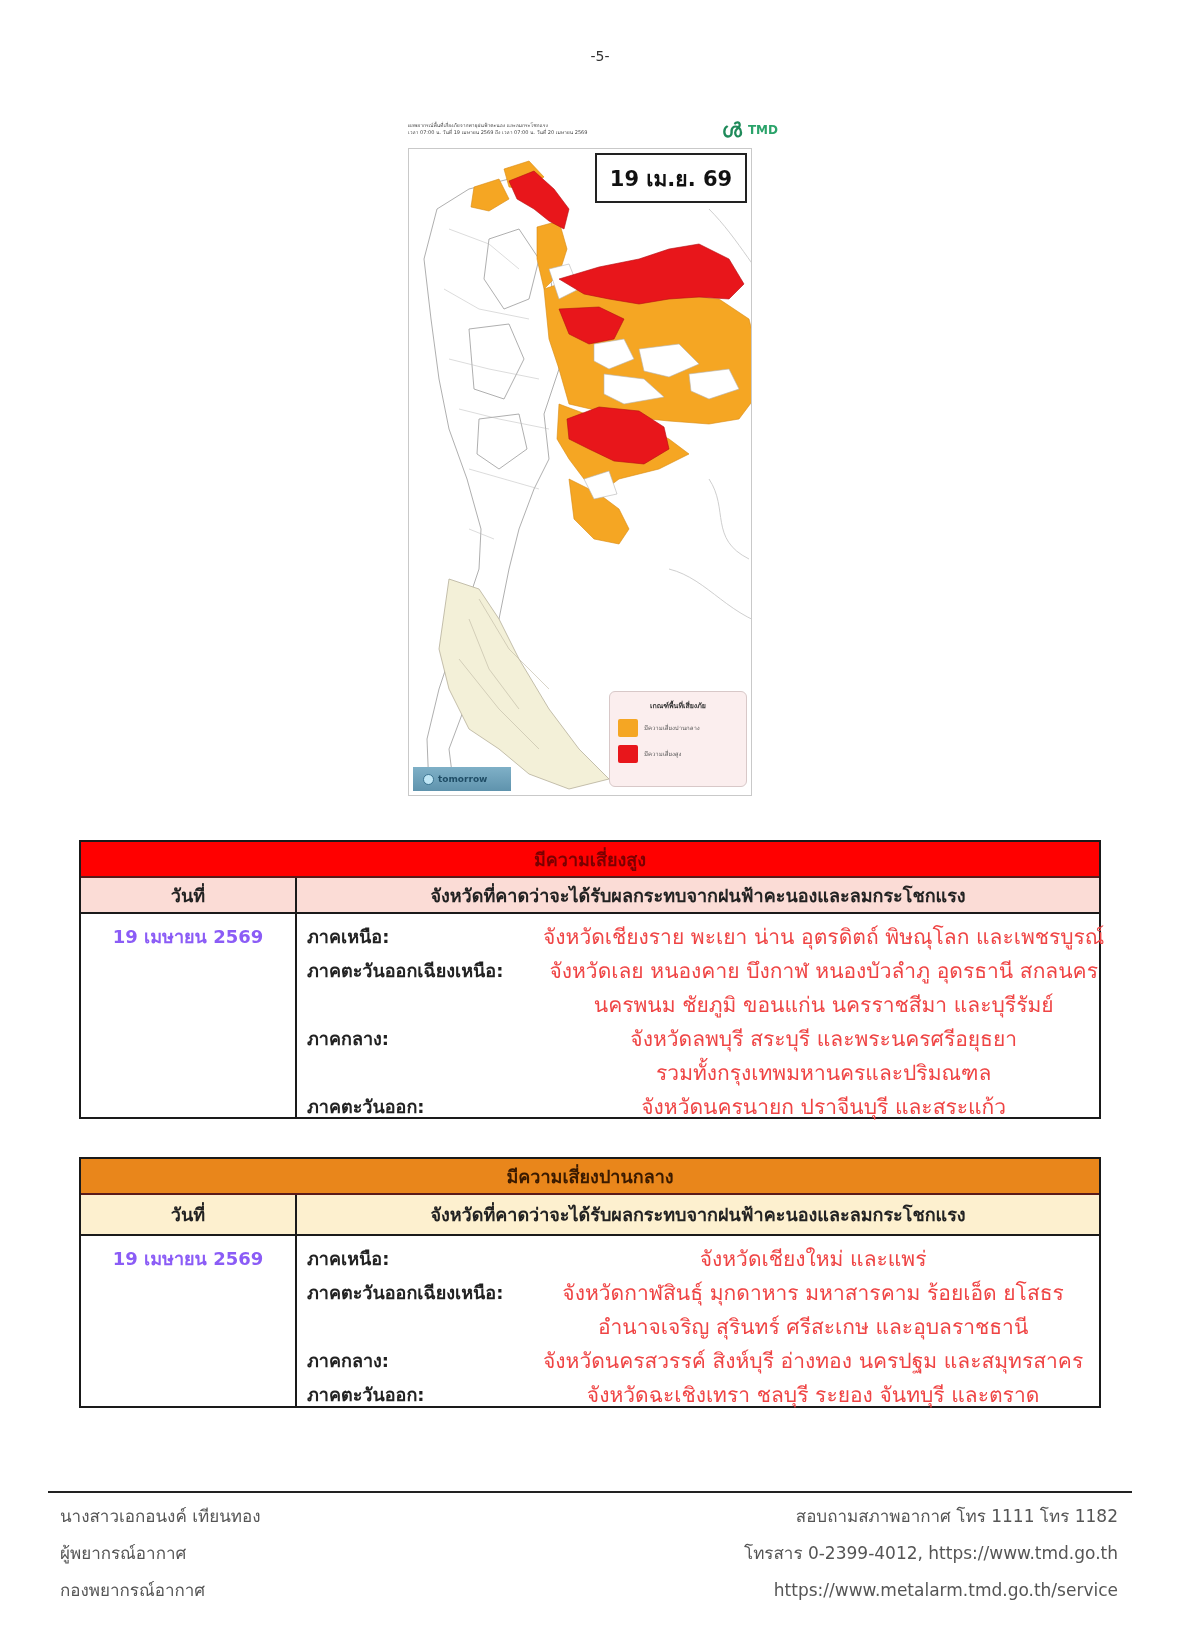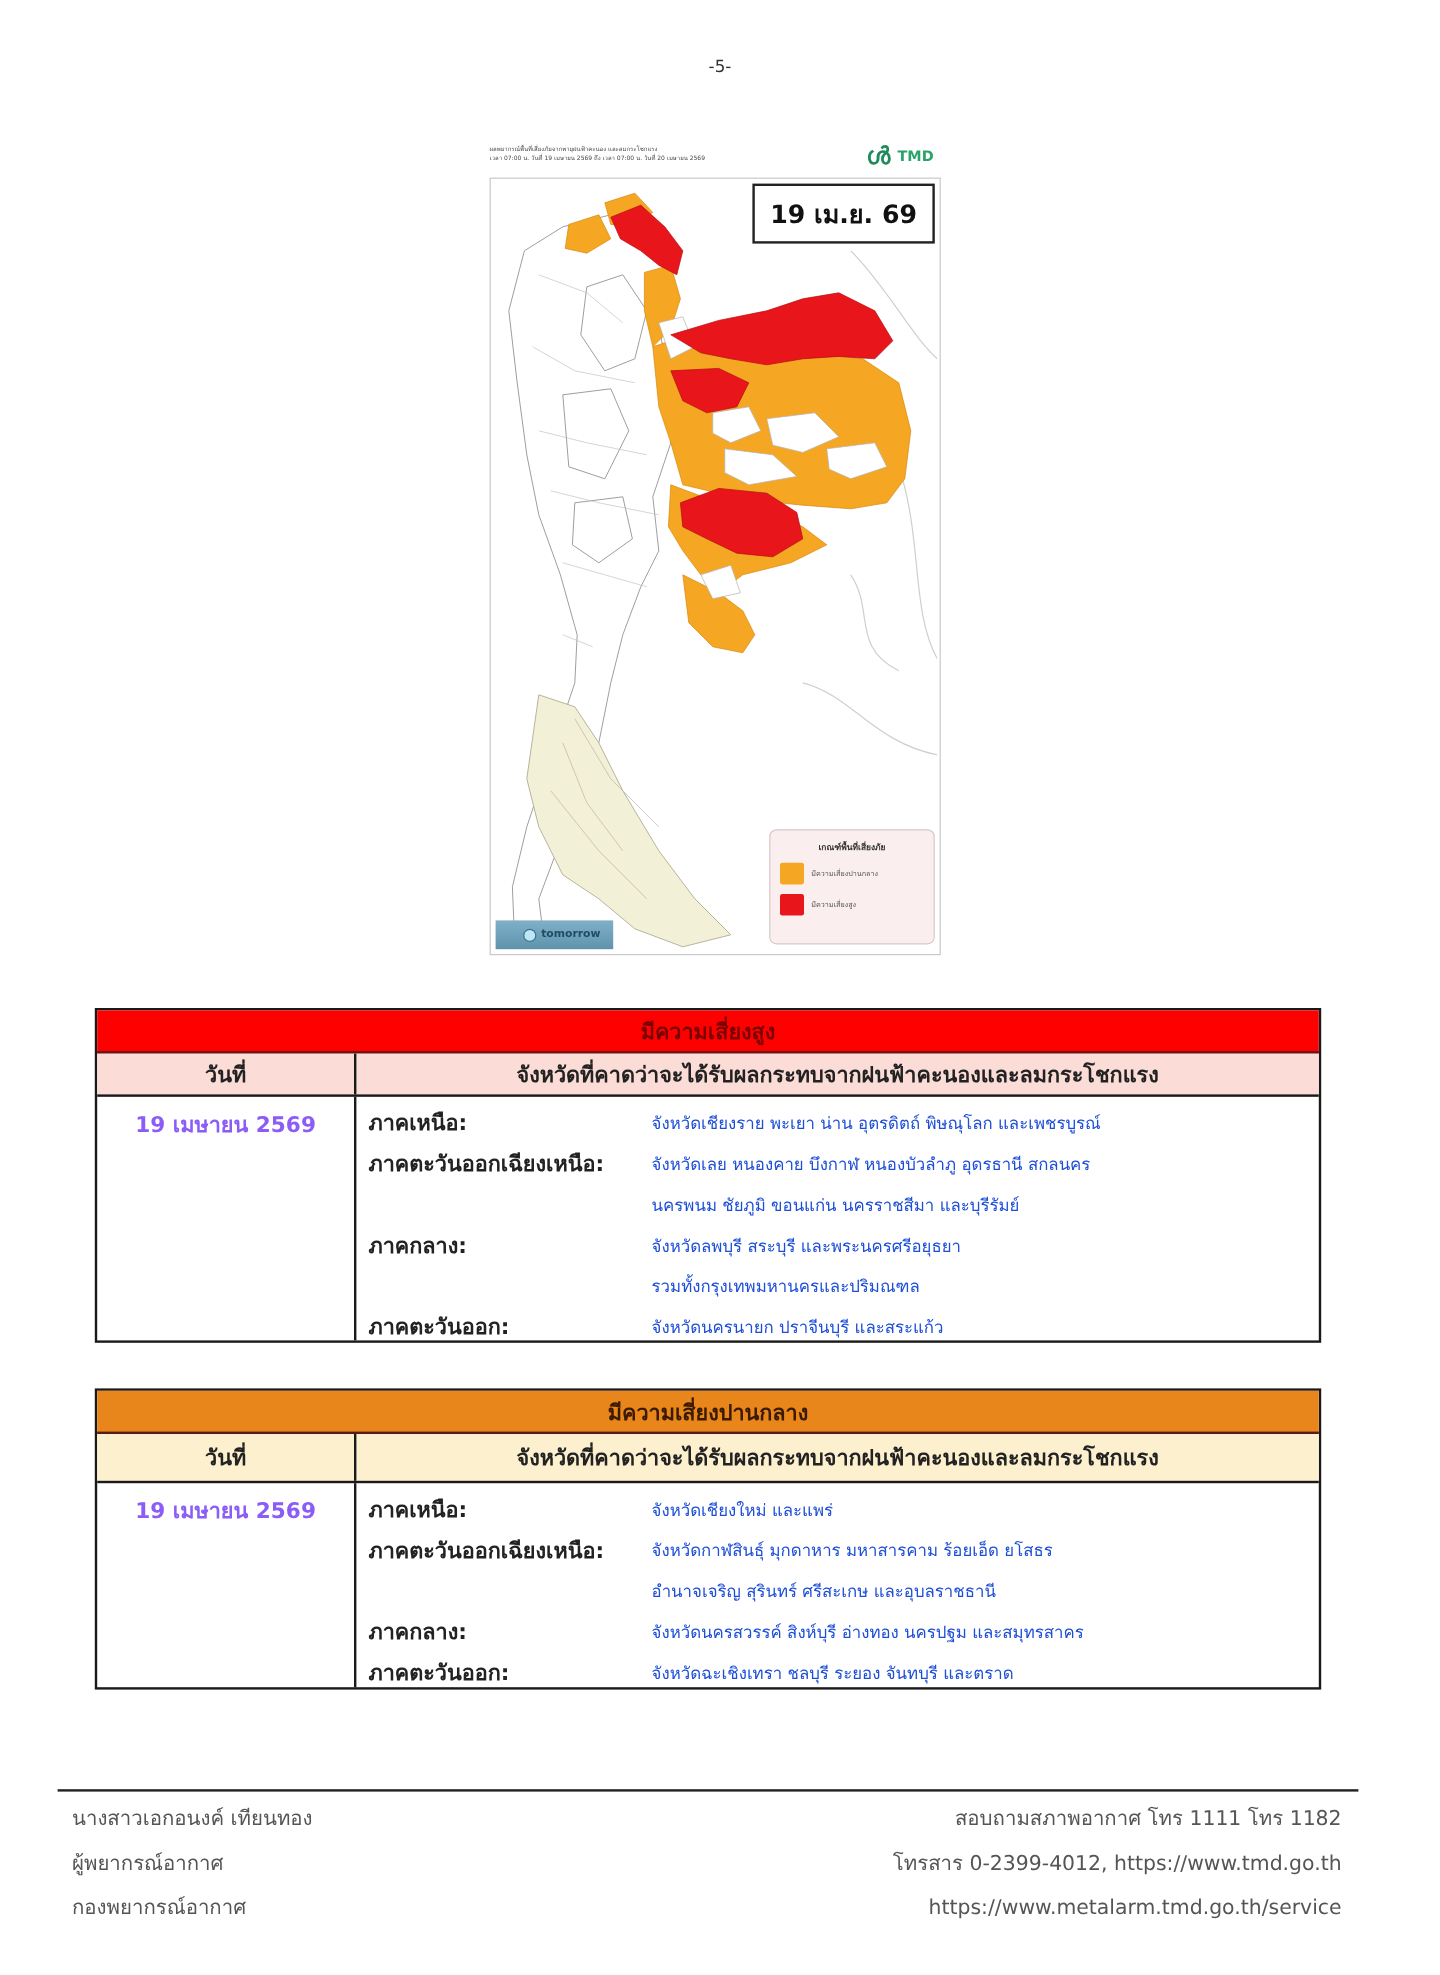--- a/index.html
+++ b/index.html
@@ -7,46 +7,46 @@
   body { position: relative; font-family: "DejaVu Sans", sans-serif; color: #1a1a1a; }
 
   .page-number { position: absolute; top: 48px; left: 0; width: 1200px; text-align: center; font-size: 14px; color: #333; }
 
   
   .map-figure { position: absolute; left: 406px; top: 116px; width: 376px; height: 682px; background: #fff; }
   .map-caption { position: absolute; left: 2px; top: 6px; width: 300px; font-size: 5px; line-height: 7px; color: #444; }
   .map-logos { position: absolute; right: 4px; top: 2px; display: flex; align-items: center; gap: 6px; }
   .logo-tmd-mark { font-size: 20px; color: #1f8a5a; font-weight: bold; font-family: "DejaVu Serif", serif; }
   .logo-tmd-text { font-size: 12px; color: #2aa36a; font-weight: bold; }
-  .map-frame { position: absolute; left: 2px; top: 32px; width: 376px; height: 648px; border: 1px solid #c9c9c9; background: #fff; overflow: hidden; }
+  .map-frame { position: absolute; left: 2px; top: 32px; width: 344px; height: 648px; border: 1px solid #c9c9c9; background: #fff; overflow: hidden; }
   .map-svg { position: absolute; left: 0; top: 0; width: 372px; height: 648px; }
   .date-box { position: absolute; right: 4px; top: 4px; width: 152px; height: 50px; border: 2px solid #222; background: #fff; display: flex; align-items: center; justify-content: center; font-size: 21px; font-weight: bold; color: #111; }
   .legend-box { position: absolute; right: 4px; bottom: 8px; width: 138px; height: 96px; background: #fbeeee; border: 1px solid #d8c8c8; border-radius: 6px; padding: 8px 8px; }
   .legend-title { font-size: 7px; font-weight: bold; text-align: center; color: #333; margin-bottom: 8px; }
   .legend-row { display: flex; align-items: center; gap: 6px; margin-bottom: 8px; }
   .legend-swatch { width: 20px; height: 18px; border-radius: 2px; }
   .legend-label { font-size: 6px; color: #555; }
-  .tomorrow-badge { position: absolute; left: 4px; bottom: 4px; width: 98px; height: 24px; background: linear-gradient(#7fb0c7, #5f93ad); display: flex; align-items: center; gap: 4px; padding-left: 23px; }
+  .tomorrow-badge { position: absolute; left: 4px; bottom: 4px; width: 98px; height: 24px; background: linear-gradient(#7fb0c7, #5f93ad); display: flex; align-items: center; gap: 4px; padding-left: 10px; }
   .tomorrow-dot { width: 11px; height: 11px; border-radius: 50%; background: #bfe6f5; border: 1px solid #3a7390; }
   .tomorrow-text { font-size: 9px; font-weight: bold; color: #1f4d66; }
 
   
   .risk-table { position: absolute; left: 79px; width: 1022px; border: 2px solid #1a1a1a; }
   .risk-title { height: 36px; display: flex; align-items: center; justify-content: center; font-size: 18px; font-weight: bold; border-bottom: 2px solid #5a1a1a; }
   .risk-head { display: flex; border-bottom: 2px solid #1a1a1a; }
   .risk-head .cell-date, .risk-head .cell-prov { display: flex; align-items: center; justify-content: center; font-size: 18px; font-weight: bold; color: #222; }
   .cell-date { width: 216px; border-right: 2px solid #1a1a1a; flex-shrink: 0; }
   .cell-prov { flex: 1; }
   .risk-body { display: flex; }
   .risk-body .cell-date { font-size: 18px; font-weight: bold; text-align: center; padding-top: 8px; color: #8b5cf6; }
   .region-list { flex: 1; padding: 6px 17px 2px 10px; }
   .region-row { display: flex; }
   .region-name { width: 236px; flex-shrink: 0; font-size: 18px; font-weight: bold; color: #222; line-height: 34px; }
   .region-lines { flex: 1; }
-  .region-line { font-size: 14px; color: #1d4ed8; line-height: 34px; white-space: nowrap; }
+  .region-line { font-size: 21px; color: #ef4444; line-height: 34px; white-space: nowrap; text-align: center; }
 
   #table-high { top: 840px; }
   #table-high .risk-title { background: #ff0000; color: #7a0000; }
   #table-high .risk-head { background: #fbdcd6; height: 36px; }
   #table-high .risk-body { height: 203px; }
 
   #table-medium { top: 1157px; }
   #table-medium .risk-title { background: #e9861b; color: #3a1a00; }
   #table-medium .risk-head { background: #fdf0cf; height: 41px; }
   #table-medium .risk-body { height: 170px; }

